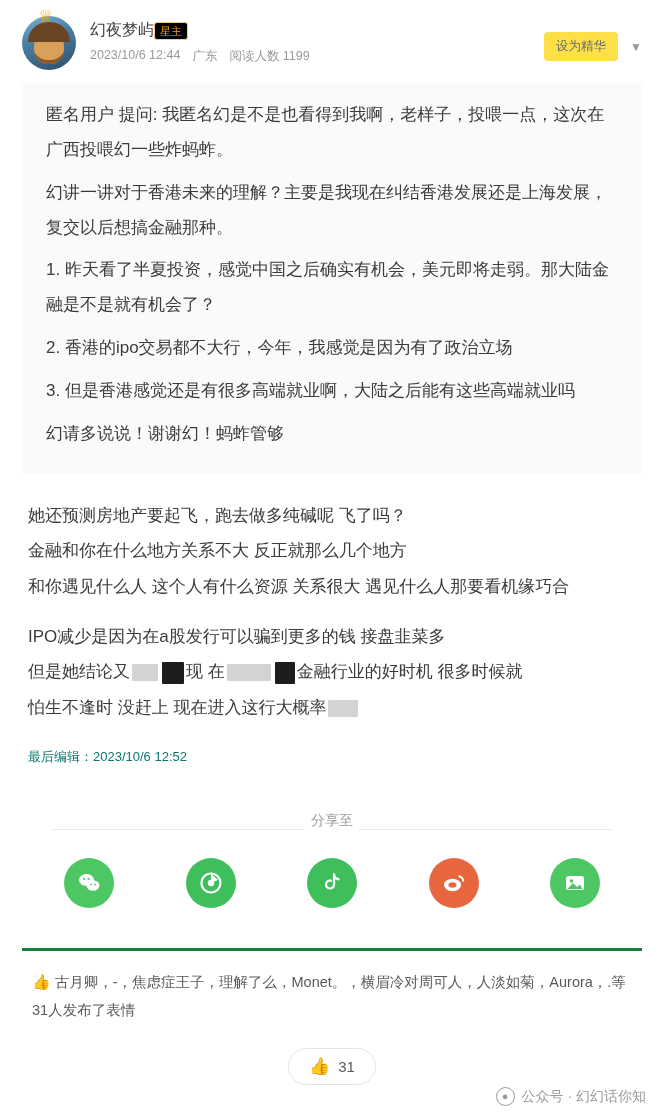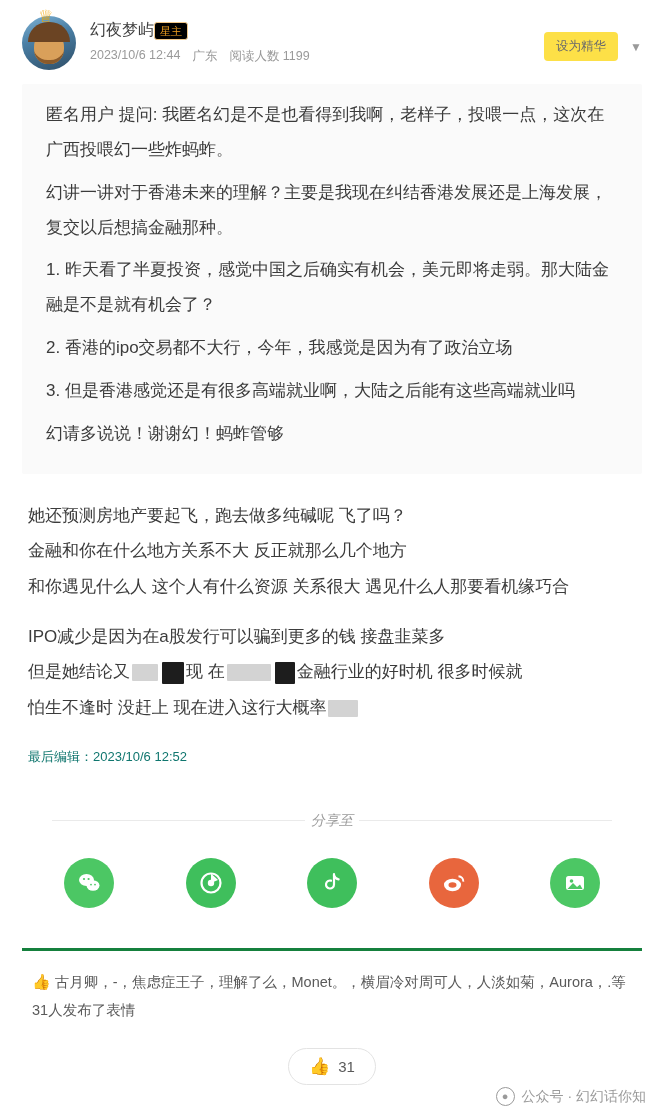--- a/index.html
+++ b/index.html
@@ -170,25 +170,24 @@
     color: #0f766e;
   }
 
   
   .share-section {
     margin: 34px 52px 0 52px;
     padding-top: 12px;
   }
   .share-title-row {
     display: flex;
-    align-items: center;
+    align-items: flex-end;
     gap: 6px;
     color: #9a9a9a;
     font-size: 14px;
-    font-style: italic;
   }
   .share-rule {
     flex: 1 1 auto;
     height: 1px;
     background: #eaeaea;
   }
   .share-icons {
     display: flex;
     justify-content: space-between;
     align-items: center;

